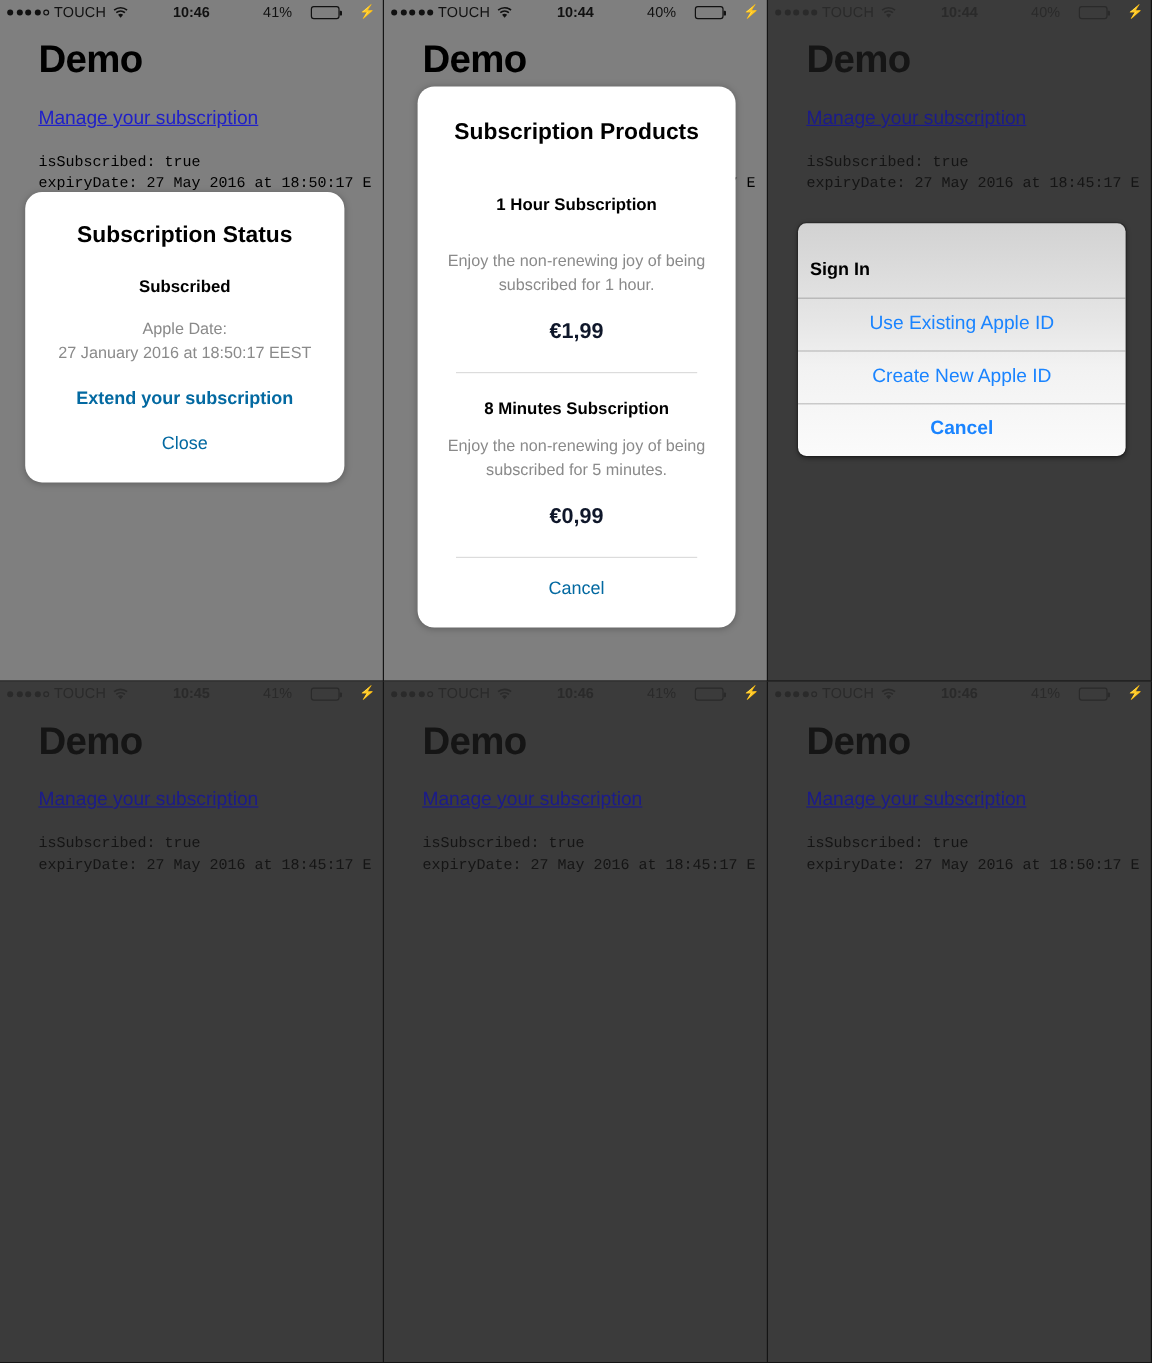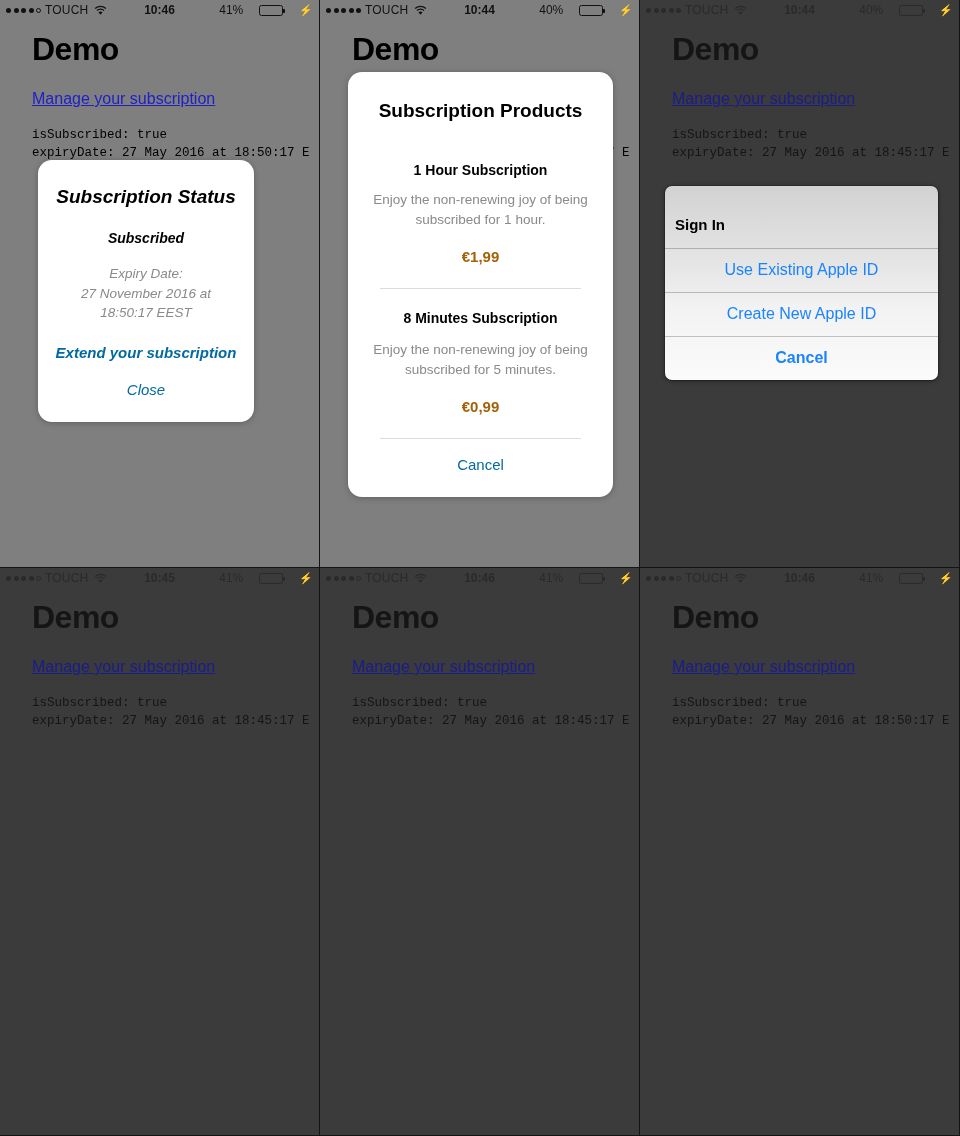--- a/index.html
+++ b/index.html
@@ -91,21 +91,21 @@
   .webmodal {
     position: absolute;
     background: #fff;
     border-radius: 14px;
     box-shadow: 0 1px 6px rgba(0,0,0,.25);
     text-align: center;
   }
   .wm-title { font-size: 19px; font-weight: bold; color: #000; }
   .wm-sub { font-size: 14px; font-weight: bold; color: #000; }
   .wm-text { font-size: 13.5px; color: #8a8a8a; line-height: 1.45; }
-  .wm-price { font-size: 15px; font-weight: bold; color: #a16207; }
+  .wm-price { font-size: 18px; font-weight: bold; color: #0f172a; }
   .wm-link { font-size: 15px; color: #0369a1; }
   .wm-link.bold { font-weight: bold; }
   .wm-hr { height: 1px; background: #dcdcdc; margin: 14px 18px; }
 
   
   .iosalert {
     position: absolute;
     border-radius: 7px;
     overflow: hidden;
     background: linear-gradient(to bottom, #d2d2d2 0%, #e6e6e6 42%, #f2f2f2 62%, #fbfbfb 100%);
@@ -157,25 +157,25 @@
       </div>
     </div>
     <div class="content">
       <div class="page-title">Demo</div>
       <a class="manage-link" href="#">Manage your subscription</a>
       <div class="mono">
         <div>isSubscribed: true</div>
         <div>expiryDate: 27 May 2016 at 18:50:17 E</div>
       </div>
     </div>
-    <div class="webmodal" style="left:38px; top:160px; width:216px; padding:26px 16px 24px 16px;font-style:italic;">
+    <div class="webmodal" style="left:21px; top:160px; width:266px; padding:26px 16px 24px 16px;">
       <div class="wm-title">Subscription Status</div>
       <div class="wm-sub" style="margin-top:22px;">Subscribed</div>
-      <div class="wm-text" style="margin-top:18px;">Expiry Date:</div>
-      <div class="wm-text">27 November 2016 at 18:50:17 EEST</div>
+      <div class="wm-text" style="margin-top:18px;">Apple Date:</div>
+      <div class="wm-text">27 January 2016 at 18:50:17 EEST</div>
       <div class="wm-link bold" style="margin-top:21px;">Extend your subscription</div>
       <div class="wm-link" style="margin-top:20px;">Close</div>
     </div>
   </div>
 
   <div class="panel">
     <div class="statusbar">
       <div class="sb-left">
         <span class="dots">
           <i class="dot"></i>
@@ -206,21 +206,21 @@
       <div class="mono">
         <div>isSubscribed: true</div>
         <div>expiryDate: 27 May 2016 at 18:45:17 E</div>
       </div>
     </div>
     <div class="webmodal" style="left:28px; top:72px; width:265px; padding:28px 14px 24px 14px;">
       <div class="wm-title">Subscription Products</div>
 
       <div>
         <div class="wm-sub" style="margin-top:40px;">1 Hour Subscription</div>
-        <div class="wm-text" style="margin-top:12px;">Enjoy the non-renewing joy of being subscribed for 1 hour.</div>
+        <div class="wm-text" style="margin-top:30px;">Enjoy the non-renewing joy of being subscribed for 1 hour.</div>
         <div class="wm-price" style="margin-top:19px;">€1,99</div>
       </div>
 
       <div class="wm-hr" style="margin-top:23px;"></div>
 
       <div>
         <div class="wm-sub" style="margin-top:21px;">8 Minutes Subscription</div>
         <div class="wm-text" style="margin-top:14px;">Enjoy the non-renewing joy of being subscribed for 5 minutes.</div>
         <div class="wm-price" style="margin-top:19px;">€0,99</div>
       </div>

